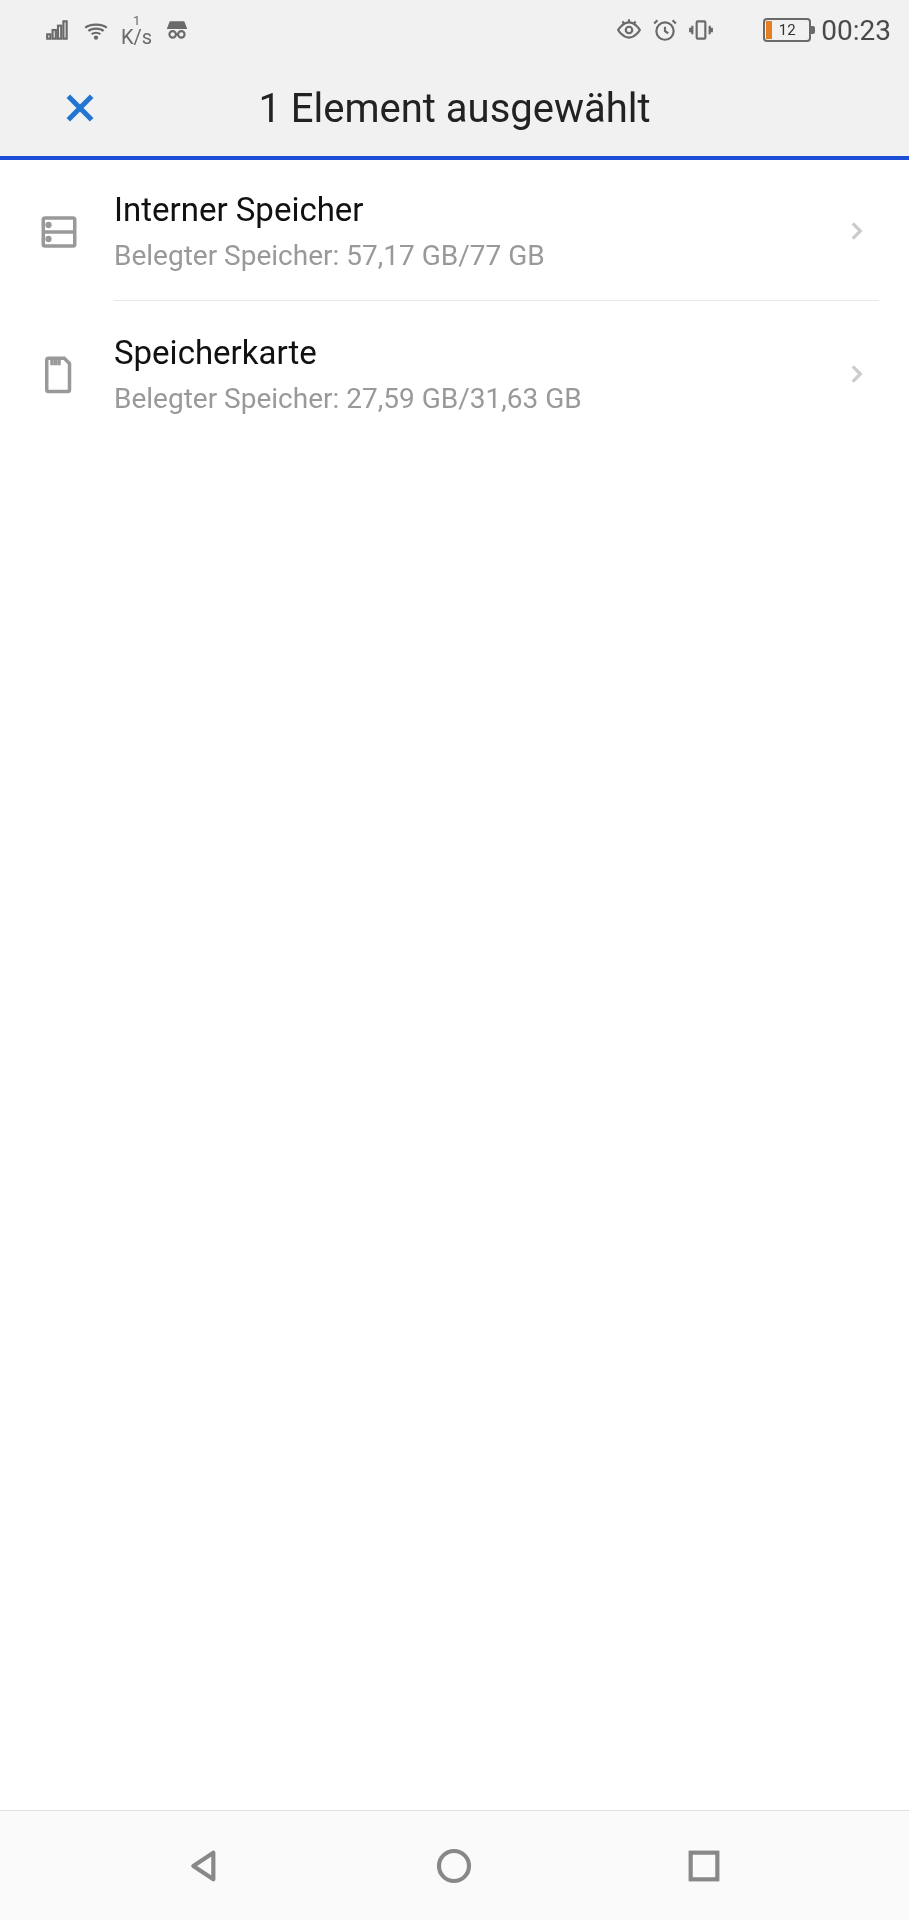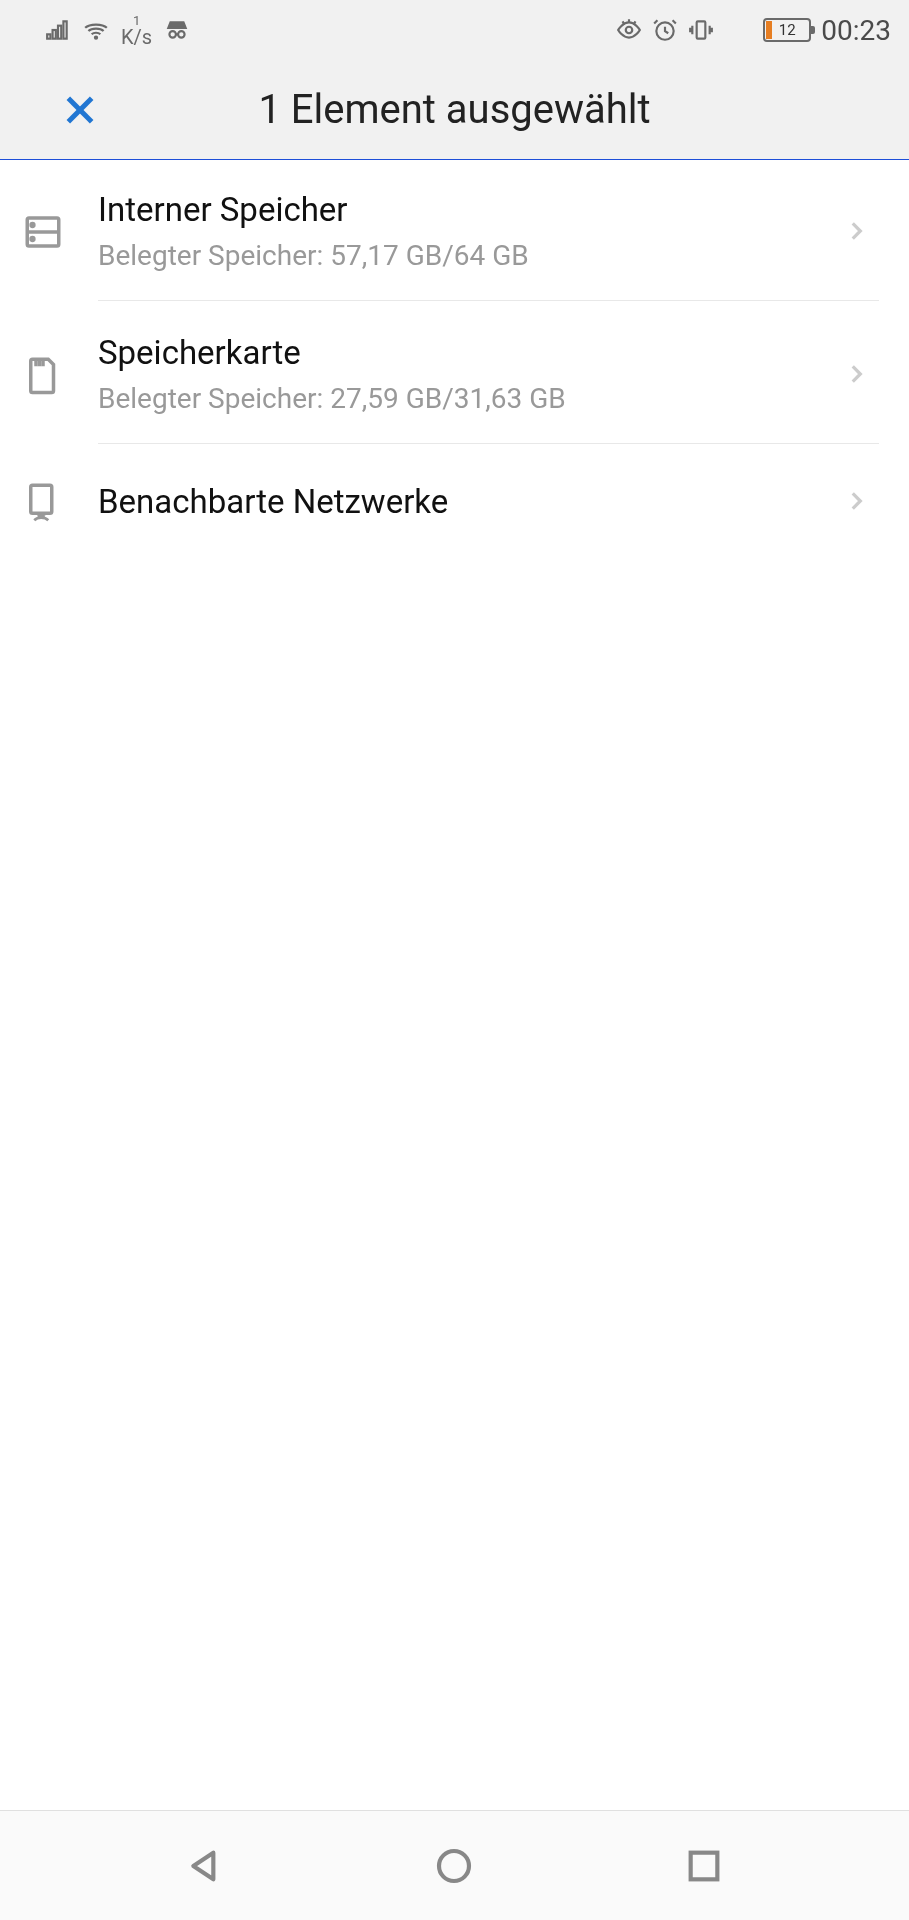--- a/index.html
+++ b/index.html
@@ -113,21 +113,21 @@
       font-size: 28px;
       color: #4a4a4a;
     }
 
     .header {
       height: 100px;
       background: #f1f1f1;
       display: flex;
       align-items: center;
       padding: 0 58px;
-      border-bottom: 1px solid #1d4ed8;
+      border-bottom: 4px solid #1d4ed8;
     }
     .close-btn {
       width: 44px;
       height: 44px;
       display: flex;
       align-items: center;
       justify-content: center;
       cursor: pointer;
     }
     .close-btn svg {
@@ -148,20 +148,21 @@
 
     .list {
       flex: 1;
       background: #fff;
     }
     .list-item {
       display: flex;
       align-items: center;
       padding: 30px 30px 30px 18px;
       cursor: pointer;
+      margin-left: 16px;
     }
     .list-item .icon-wrap {
       width: 50px;
       height: 50px;
       display: flex;
       align-items: center;
       justify-content: center;
       margin-right: 30px;
     }
     .list-item .icon-wrap svg {
@@ -314,21 +315,21 @@
       <svg viewBox="0 0 24 24">
           <rect x="3" y="4" width="18" height="16" rx="1"></rect>
           <line x1="3" y1="12" x2="21" y2="12"></line>
           <circle cx="6" cy="8" r="0.8" fill="#999"></circle>
           <circle cx="6" cy="16" r="0.8" fill="#999"></circle>
         </svg>
     </div>
     <div class="item-content">
       <div class="item-texts">
         <div class="item-title">Interner Speicher</div>
-        <div class="item-sub">Belegter Speicher: 57,17 GB/64 GB</div>
+        <div class="item-sub">Belegter Speicher: 57,17 GB/77 GB</div>
       </div>
       <div class="chevron">
         <svg viewBox="0 0 24 24">
             <polyline points="9 5 16 12 9 19"></polyline>
           </svg>
       </div>
     </div>
   </div>
 
   <div class="list-item">
@@ -346,38 +347,20 @@
         <div class="item-sub">Belegter Speicher: 27,59 GB/31,63 GB</div>
       </div>
       <div class="chevron">
         <svg viewBox="0 0 24 24">
             <polyline points="9 5 16 12 9 19"></polyline>
           </svg>
       </div>
     </div>
   </div>
 
-  <div class="list-item">
-    <div class="icon-wrap">
-      <svg viewBox="0 0 24 24">
-          <rect x="5" y="3" width="12" height="16" rx="1"></rect>
-          <path d="M9 21c1-1 3-1 4 0M7 23c2-2 6-2 8 0" stroke-width="1.5"></path>
-        </svg>
-    </div>
-    <div class="item-content">
-      <div class="item-texts">
-        <div class="item-title single">Benachbarte Netzwerke</div>
-      </div>
-      <div class="chevron">
-        <svg viewBox="0 0 24 24">
-            <polyline points="9 5 16 12 9 19"></polyline>
-          </svg>
-      </div>
-    </div>
-  </div>
 
 </div>
 
 <div class="nav-bar">
   <div class="nav-btn">
     <svg viewBox="0 0 24 24">
         <polygon points="17 4 5 12 17 20 17 4" stroke-linejoin="round"></polygon>
       </svg>
   </div>
   <div class="nav-btn">

